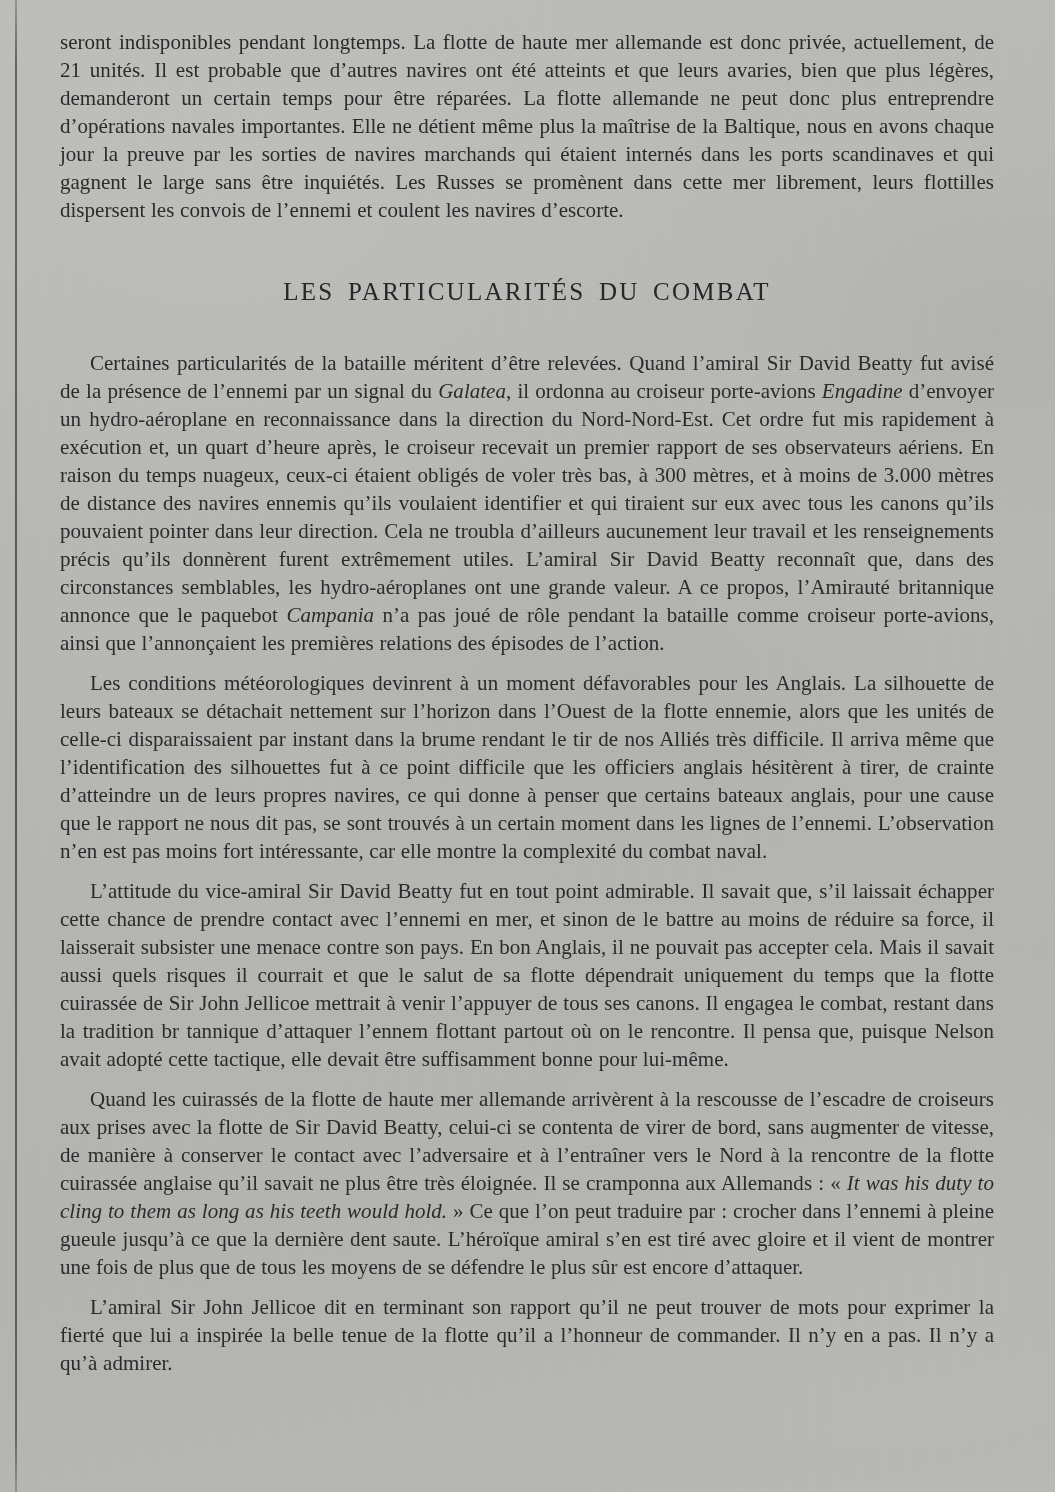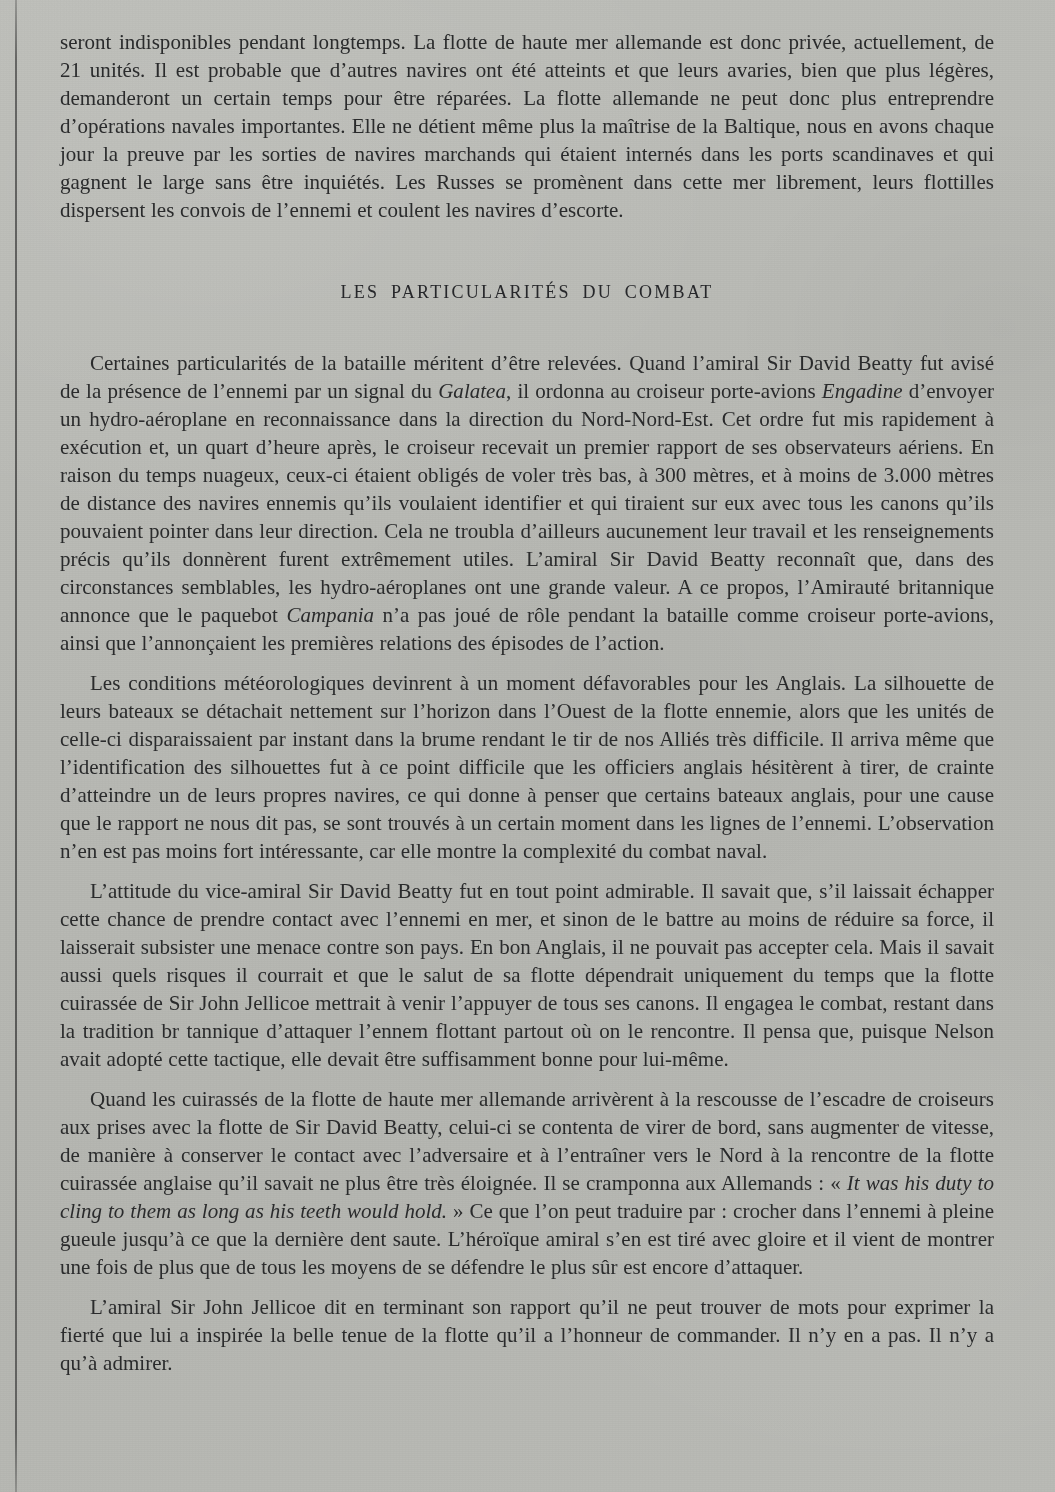--- a/index.html
+++ b/index.html
@@ -80,21 +80,21 @@
     content: "";
     display: inline-block;
     width: 100%;
   }
   p.para.short::after { content: none; display: none; }
 
   i { }
 
   .section-heading {
     text-align: center;
-    font-size: 18px;
+    font-size: 25px;
     line-height: 26px;
     letter-spacing: 2.25px;
     word-spacing: 5px;
     color: #26272a;
     font-variant: small-caps;
     text-transform: uppercase;
     font-weight: 400;
     margin: 0;
   }
 

